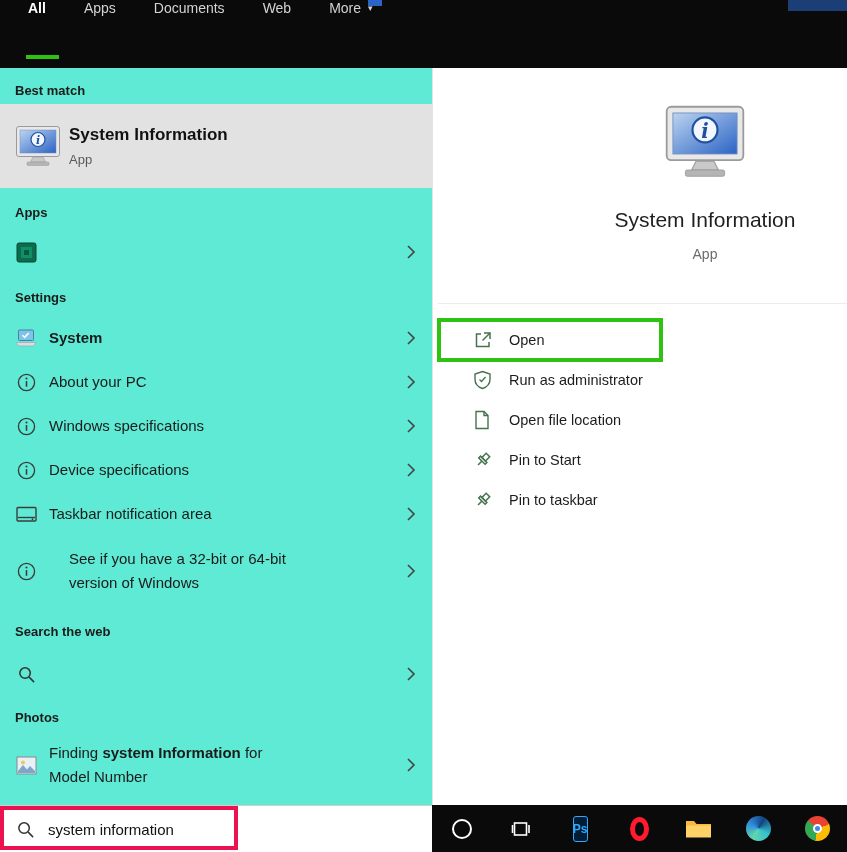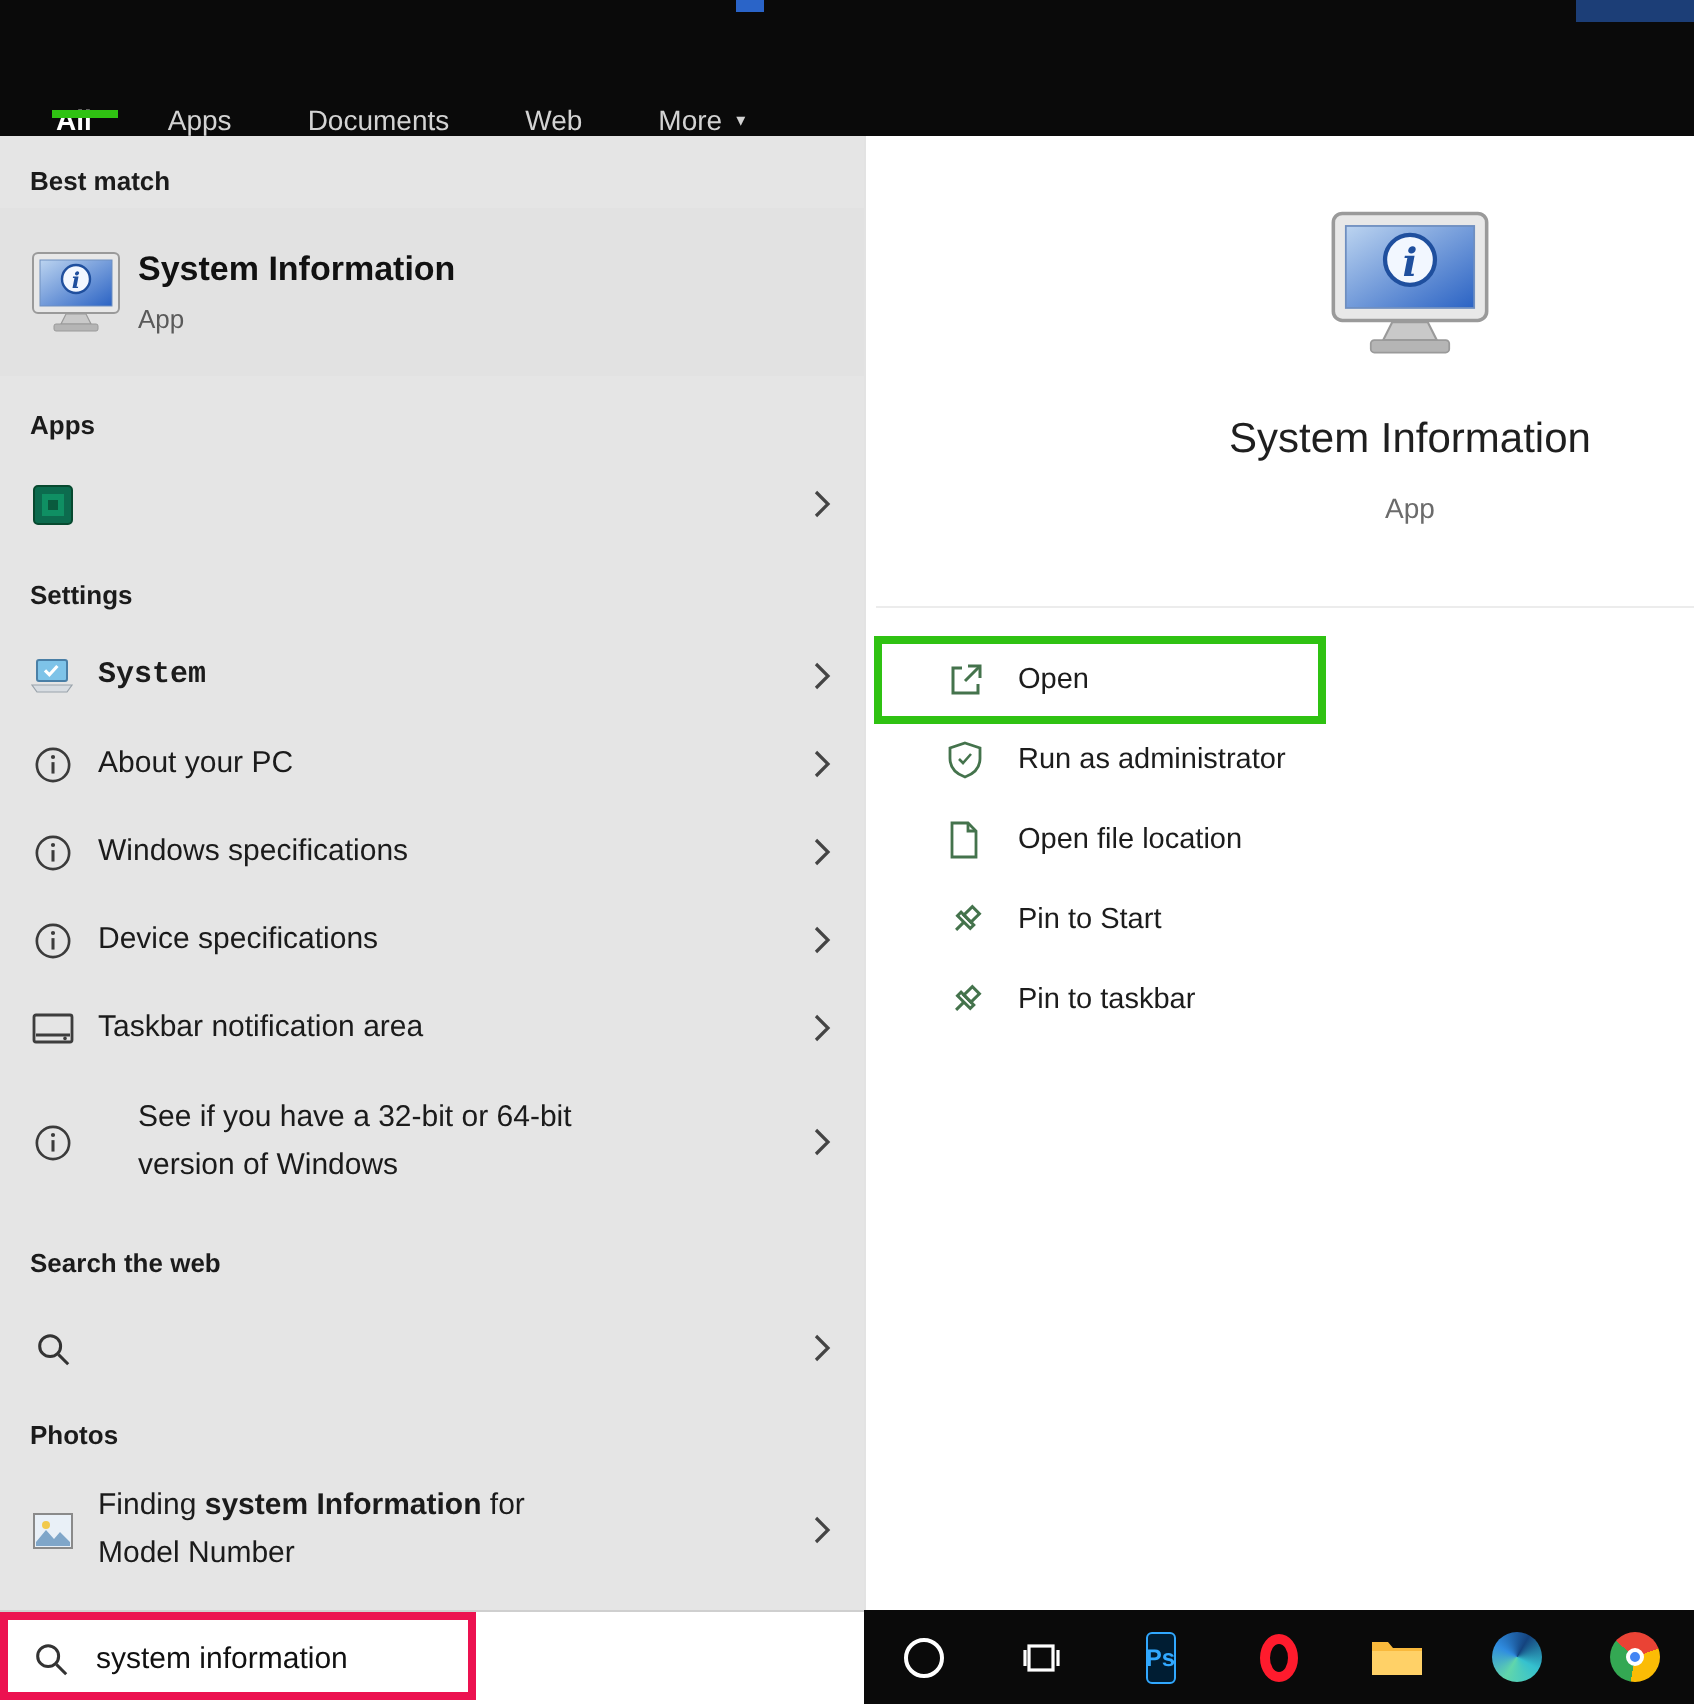--- a/index.html
+++ b/index.html
@@ -4,45 +4,45 @@
 <style>
   * { margin:0; padding:0; box-sizing:border-box; }
   body { font-family:"Liberation Sans", sans-serif; background:#888; }
   .page { position:relative; width:847px; height:852px; background:#fff; overflow:hidden; }
 
   
   .frag1 { position:absolute; left:368px; top:0; width:14px; height:6px; background:#2a64c8; z-index:5; }
   .frag2 { position:absolute; left:788px; top:0; width:59px; height:11px; background:#1c3e77; z-index:5; }
 
   
-  .header { position:absolute; left:0; top:0; width:847px; height:68px; background:#0a0a0a; display:flex; align-items:flex-end; padding-left:28px; gap:38px; z-index:2; }
+  .header { position:absolute; left:0; top:0; width:847px; height:68px; background:#0a0a0a; display:flex; align-items:flex-start; padding-left:28px; gap:38px; z-index:2; }
   .tab { color:#d3d3d3; font-size:14px; cursor:pointer; display:flex; align-items:center; }
   .tab.active { color:#fff; font-weight:bold; }
   .tab .caret { font-size:9px; margin-left:7px; color:#d3d3d3; }
   .tab-underline { position:absolute; left:26px; top:55px; width:33px; height:4px; background:#2fc212; }
 
   
-  .left-panel { position:absolute; left:0; top:68px; width:432px; height:737px; background:#e5e5e5; }
+  .left-panel { position:absolute; left:0; top:68px; width:432px; height:737px; background:#5eead4; }
   .section-label { font-size:13px; font-weight:bold; color:#1b1b1b; padding-left:15px; height:17px; line-height:17px; }
   .lbl-best { margin-top:14px; height:18px; }
   .lbl-apps { margin-top:16px; }
   .lbl-settings { margin-top:14px; }
   .lbl-web { margin-top:17px; }
   .lbl-photos { margin-top:12px; }
 
   .best-match-item { margin-top:4px; height:84px; background:#e2e2e2; display:flex; align-items:center; padding-left:15px; cursor:pointer; }
   .bm-icon { width:46px; display:flex; }
   .bm-text { margin-left:8px; }
   .bm-title { font-size:17px; font-weight:bold; color:#111; }
   .bm-sub { font-size:13px; color:#5a5a5a; margin-top:7px; }
 
   .row { display:flex; align-items:center; height:44px; padding:0 16px 0 15px; cursor:pointer; }
   .row.h46 { height:46px; }
   .row.hp { margin-top:8px; }
-  .row.system { margin-top:10px;font-family:Liberation Mono, monospace; }
+  .row.system { margin-top:10px; }
   .row.two-line { height:70px;gap:20px; }
   .row.web { margin-top:11px; }
   .row.photos { margin-top:8px; height:62px; }
   .row-icon { width:22px; margin-right:12px; display:flex; justify-content:center; flex:none; }
   .row-label { font-size:15px; color:#1b1b1b; flex:1; line-height:1.6; }
   .row-label .bold { font-weight:bold; }
   .row-label .muted { color:#6e6e6e; }
   .chevron { margin-left:auto; flex:none; display:flex; }
 
   

